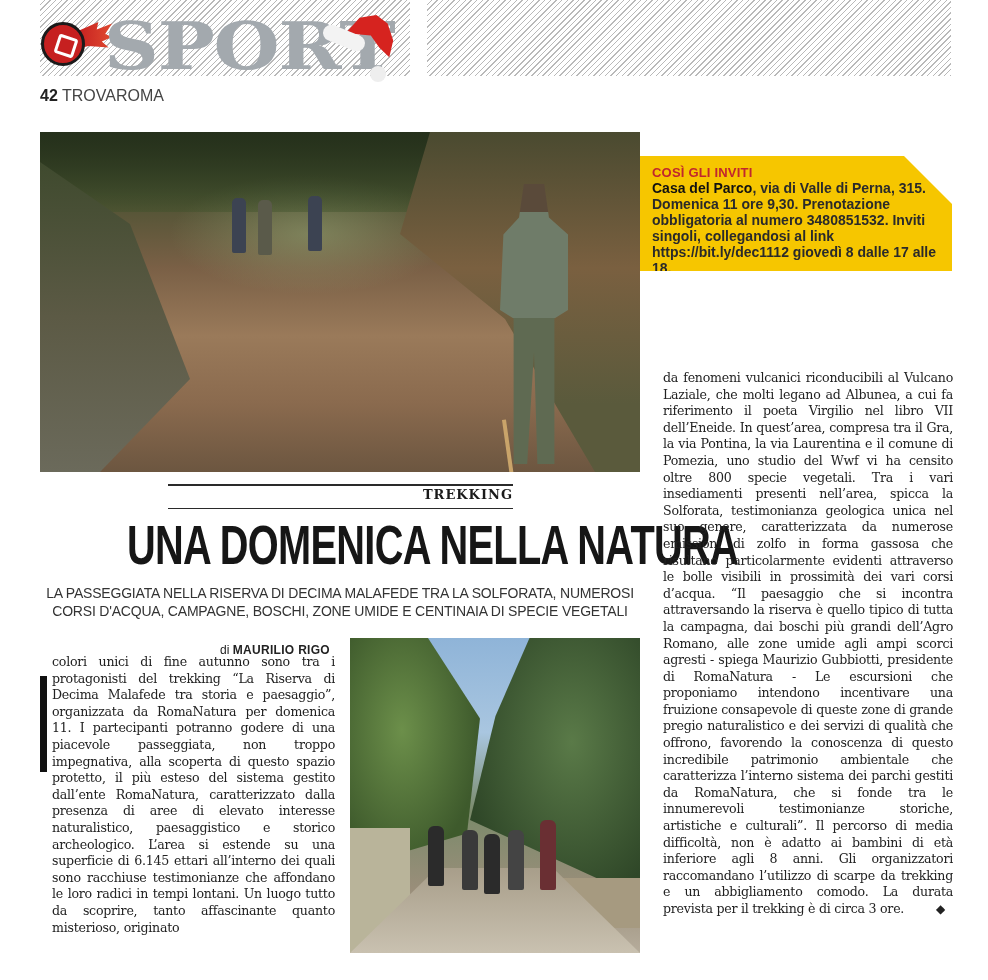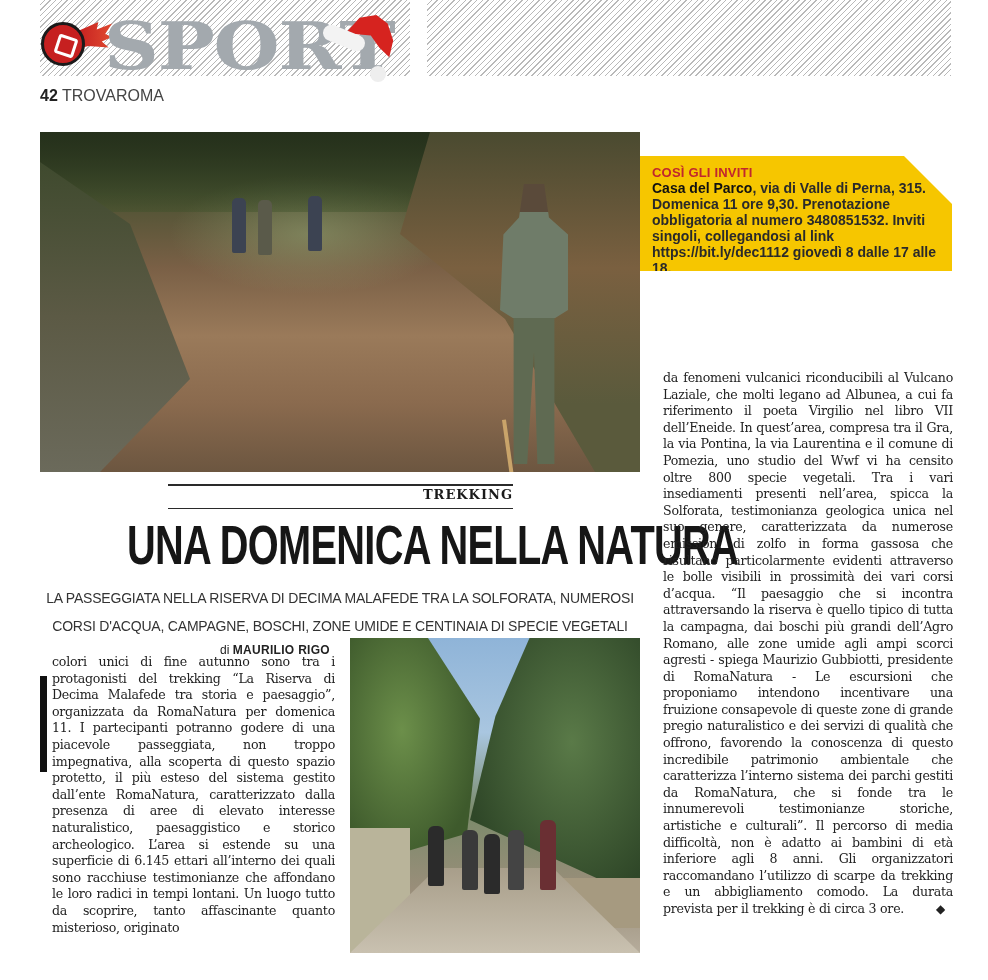--- a/index.html
+++ b/index.html
@@ -101,21 +101,21 @@
     left: 168px; top: 487px; width: 345px; text-align: right;
     font-family: "DejaVu Serif", serif; font-weight: 700; font-size: 13px; letter-spacing: 1px; color: #1a1a1a;
   }
   #headline {
     left: 40px; top: 512px; width: 600px; text-align: center;
     font-family: "Liberation Sans", sans-serif; font-weight: 700; font-size: 56px; line-height: 66px;
     color: #161616; letter-spacing: -1px; transform: scaleX(0.71); transform-origin: center top; white-space: nowrap;
   }
   #subhead {
     left: 40px; top: 584px; width: 600px; text-align: center;
-    font-family: "Liberation Sans", sans-serif; font-size: 14px; line-height: 28px; color: #333;
+    font-family: "Liberation Sans", sans-serif; font-size: 14px; line-height: 18px; color: #333;
     letter-spacing: -0.2px;
   }
   #byline {
     left: 40px; top: 643px; width: 290px; text-align: right;
     font-family: "Liberation Sans", sans-serif; font-size: 12px; color: #222;
   }
   #byline .name { font-weight: 700; letter-spacing: 0.3px; }
 
   .col {
     font-family: "DejaVu Serif", serif; font-size: 12.6px; line-height: 16.6px; color: #222;

